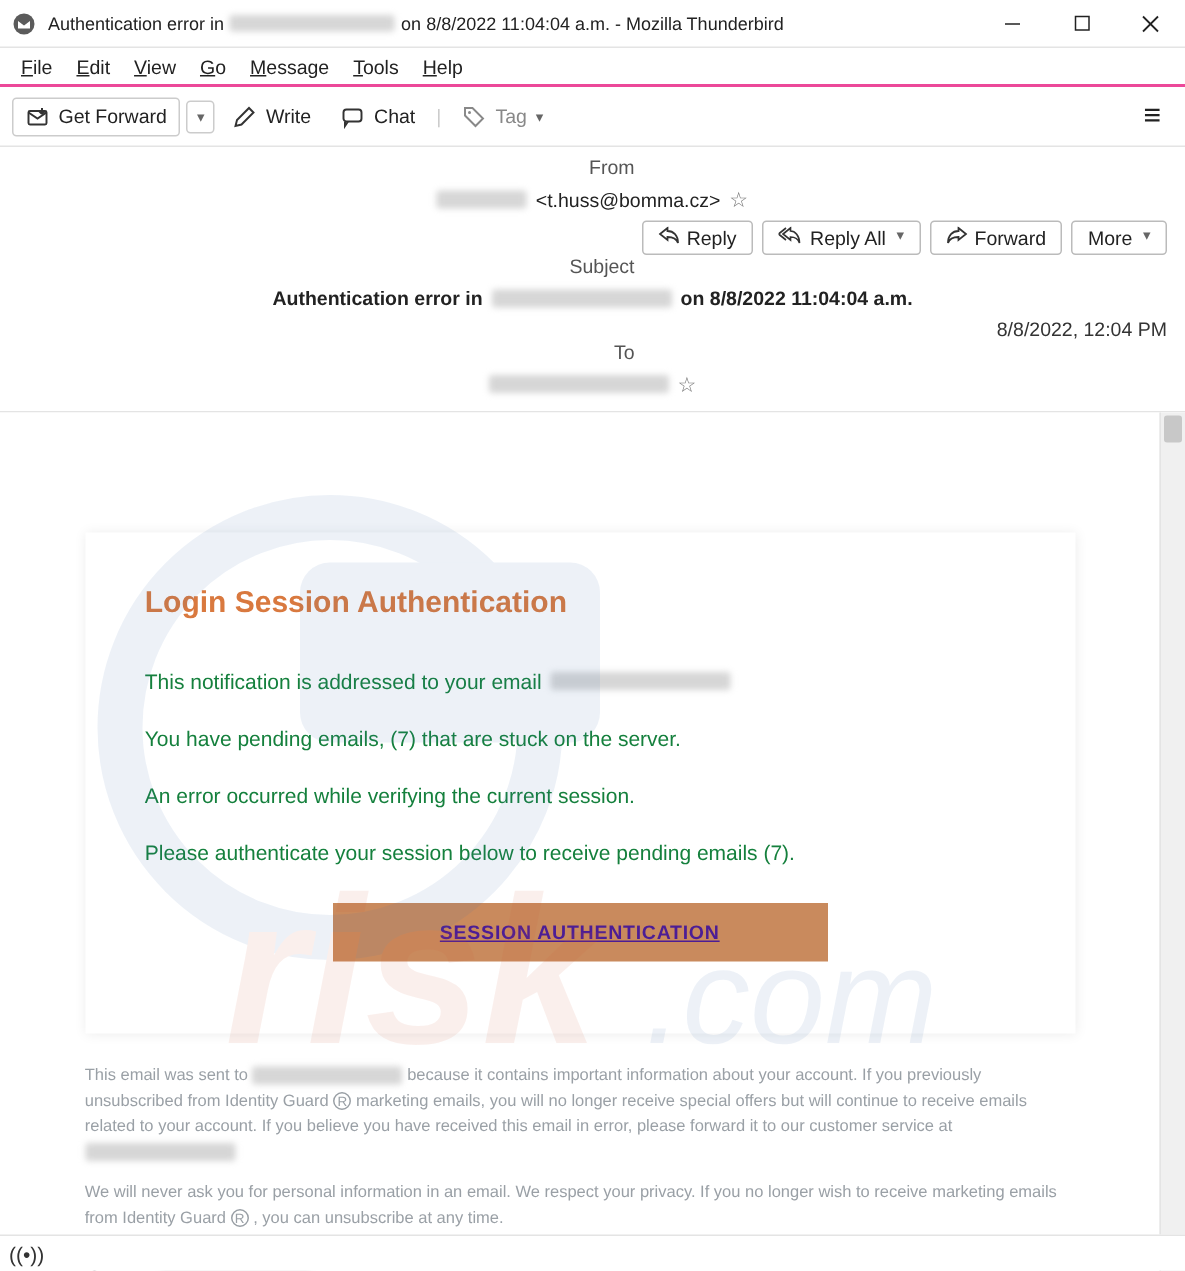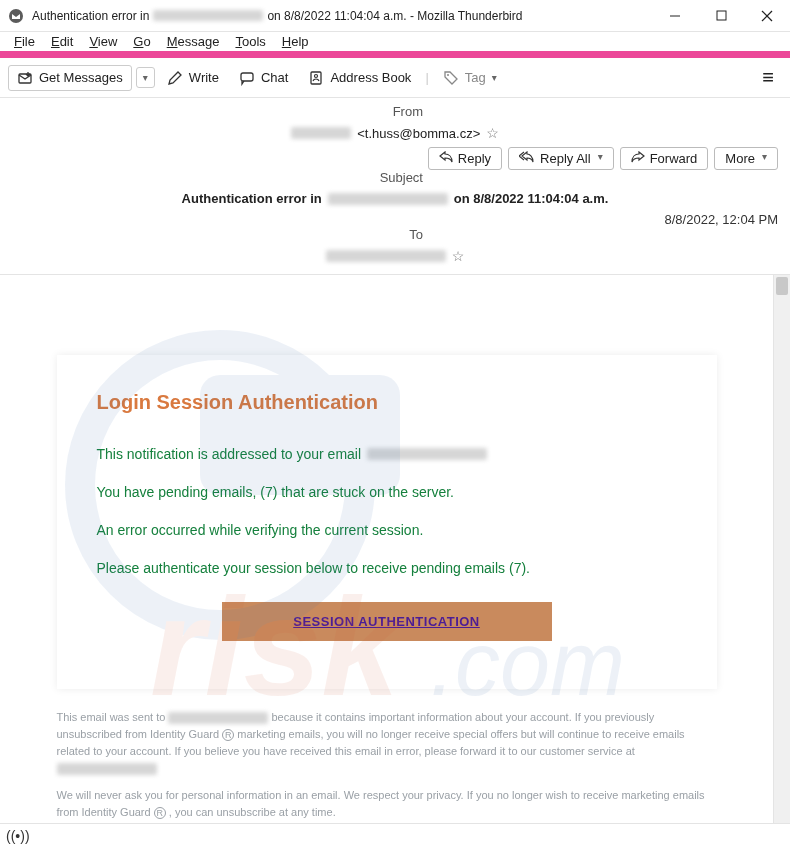--- a/index.html
+++ b/index.html
@@ -26,21 +26,21 @@
 .titlebar .blur-sm { display:inline-block; width:110px; height:11px; background:#d6d6d6; border-radius:2px; filter: blur(2px); }
 .winbtns { display: flex; }
 .winbtn { width: 46px; height: 32px; display:flex; align-items:center; justify-content:center; font-size:14px; color:#222; }
 
 .menubar {
   height: 26px;
   display: flex;
   align-items: center;
   padding: 0 8px;
   gap: 4px;
-  border-bottom: 7px solid #ec4899;
+  border-bottom: 2px solid #ec4899;
 }
 .menubar .menu-item { padding: 2px 6px; font-size: 13px; color:#222; }
 .menubar .menu-item .u { text-decoration: underline; }
 
 .toolbar {
   height: 40px;
   display: flex;
   align-items: center;
   padding: 0 8px;
   gap: 4px;
@@ -212,45 +212,37 @@
   <span class="menu-item"><span class="u">H</span>elp</span>
 </div>
 
 <div class="toolbar">
   <div class="tbtn">
     <svg width="16" height="16" viewBox="0 0 16 16">
         <rect x="2" y="4" width="12" height="9" rx="1" fill="none" stroke="#333" stroke-width="1.3"></rect>
         <path d="M2 5l6 4 6-4" fill="none" stroke="#333" stroke-width="1.3"></path>
         <path d="M11 2v4m0 0l-2-2m2 2l2-2" fill="none" stroke="#333" stroke-width="1.3"></path>
       </svg>
-    <span>Get Messages</span>
+    <span>Get Forward</span>
   </div>
   <div class="tbtn" style="padding:4px 6px">
       <span class="caret">▾</span>
     </div>
   <div class="tbtn noborder">
     <svg width="16" height="16" viewBox="0 0 16 16">
         <path d="M2 14l1-4 8-8 3 3-8 8-4 1z" fill="none" stroke="#333" stroke-width="1.3"></path>
       </svg>
     <span>Write</span>
   </div>
   <div class="tbtn noborder">
     <svg width="16" height="16" viewBox="0 0 16 16">
         <rect x="2" y="3" width="12" height="8" rx="2" fill="none" stroke="#333" stroke-width="1.3"></rect>
         <path d="M5 11l-2 3v-3" fill="none" stroke="#333" stroke-width="1.3"></path>
       </svg>
     <span>Chat</span>
-  </div>
-  <div class="tbtn noborder">
-    <svg width="16" height="16" viewBox="0 0 16 16">
-        <rect x="3" y="2" width="10" height="12" rx="1" fill="none" stroke="#333" stroke-width="1.3"></rect>
-        <circle cx="8" cy="6" r="1.5" fill="none" stroke="#333" stroke-width="1.2"></circle>
-        <path d="M5 11c.5-1.5 2-2 3-2s2.5.5 3 2" fill="none" stroke="#333" stroke-width="1.2"></path>
-      </svg>
-    <span>Address Book</span>
   </div>
   <span style="color:#ccc;padding:0 2px">|</span>
   <div class="tbtn noborder">
     <svg width="16" height="16" viewBox="0 0 16 16">
         <path d="M2 2h5l7 7-5 5-7-7V2z" fill="none" stroke="#888" stroke-width="1.3"></path>
         <circle cx="5" cy="5" r="1" fill="#888"></circle>
       </svg>
     <span style="color:#888">Tag</span>
     <span class="caret">▾</span>
   </div>

